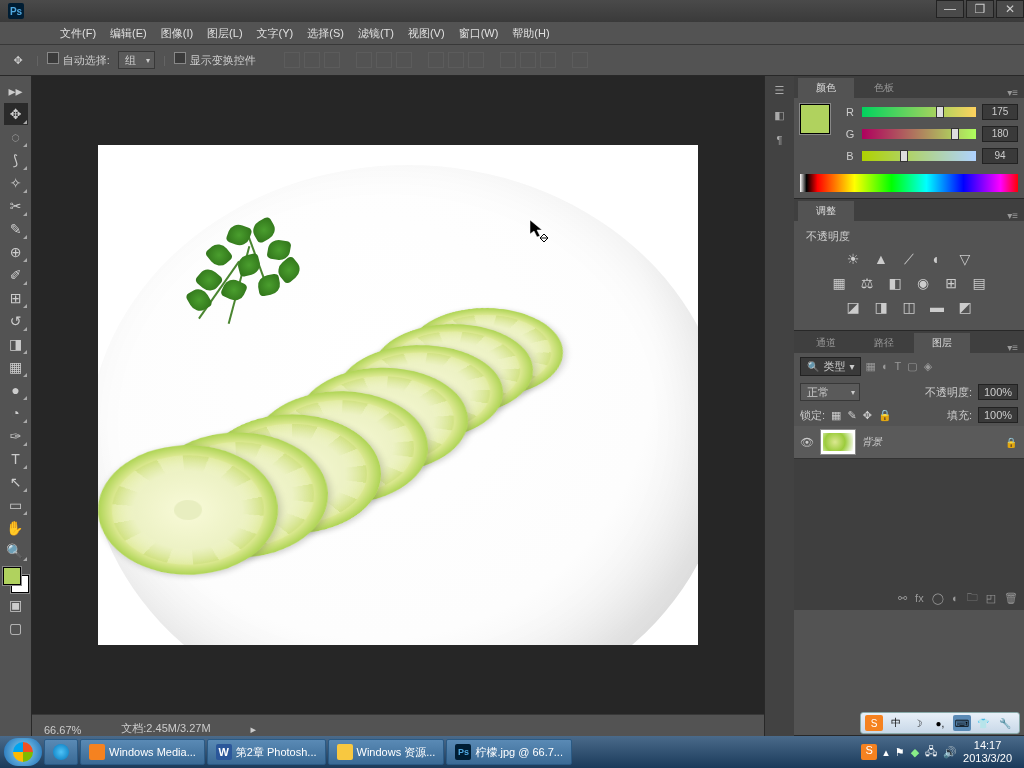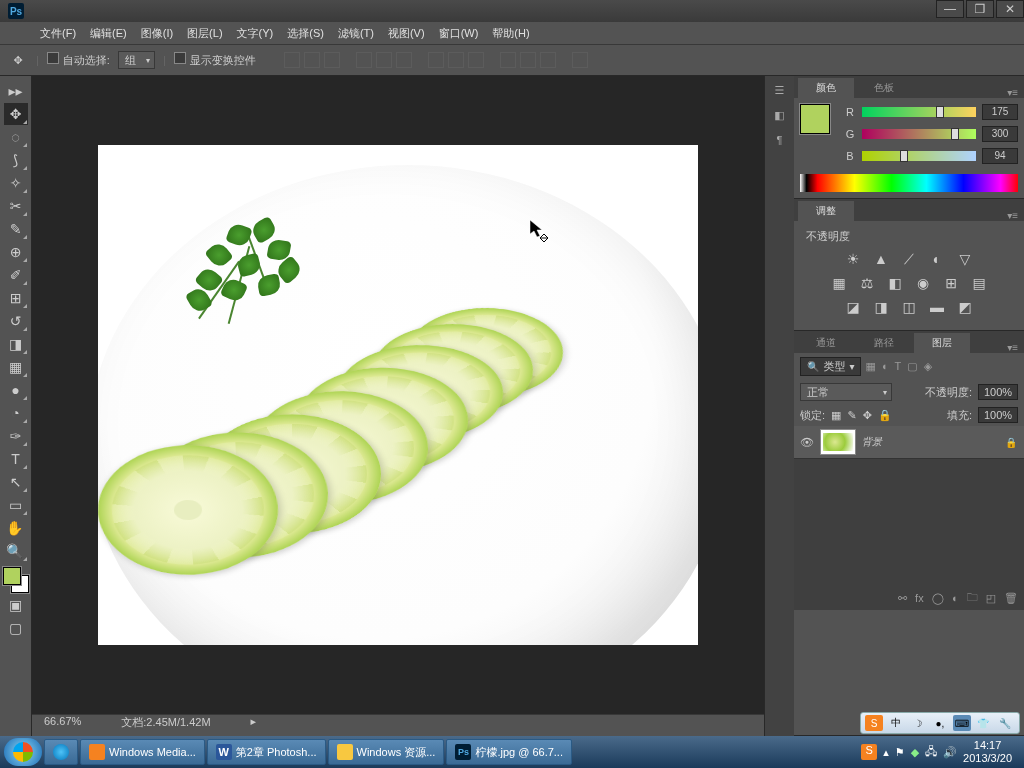--- a/index.html
+++ b/index.html
@@ -1,21 +1,21 @@
 <!DOCTYPE html>
 <html><head>
 <meta charset="utf-8">
 <style>
 *{margin:0;padding:0;box-sizing:border-box;font-family:"Microsoft YaHei",Arial,sans-serif;font-size:11px;user-select:none}
 body{background:#2a2a2a;width:1024px;height:768px;overflow:hidden;position:relative}
 .titlebar{height:22px;background:linear-gradient(#4a4a4a,#3a3a3a);display:flex;align-items:center;padding-left:8px}
 .ps-logo{width:16px;height:16px;background:#001d33;color:#4fa8e0;display:flex;align-items:center;justify-content:center;font-weight:bold;font-size:10px;border-radius:2px}
 .win-controls{position:absolute;right:0;top:0;display:flex}
 .win-btn{width:28px;height:18px;background:#4a4a4a;color:#ccc;display:flex;align-items:center;justify-content:center;margin-left:2px;font-size:12px;border:1px solid #222}
-.menubar{height:22px;background:#535353;display:flex;align-items:center;padding-left:34px;color:#e0e0e0;gap:2px}
+.menubar{height:22px;background:#535353;display:flex;align-items:center;padding-left:54px;color:#e0e0e0;gap:2px}
 .menu-item{padding:2px 6px}
 .optbar{height:32px;background:#535353;border-top:1px solid #383838;border-bottom:1px solid #282828;display:flex;align-items:center;padding-left:8px;color:#ccc;gap:8px}
 .opt-icon{width:20px;height:20px;display:flex;align-items:center;justify-content:center}
 .checkbox{width:12px;height:12px;border:1px solid #888;background:#3a3a3a;display:inline-block;margin-right:4px}
 .dropdown{background:#5a5a5a;border:1px solid #383838;padding:1px 18px 1px 6px;position:relative;height:18px;display:flex;align-items:center}
 .dropdown::after{content:"▾";position:absolute;right:4px;font-size:8px}
 .align-icons{display:flex;gap:4px;margin-left:20px;opacity:0.5}
 .align-icon{width:16px;height:16px;border:1px solid #666}
 .workspace{display:flex;height:660px}
 .toolbox{width:32px;background:#535353;border-right:1px solid #282828;display:flex;flex-direction:column;align-items:center;padding-top:4px;gap:1px}
@@ -33,21 +33,21 @@
 .canvas{width:600px;height:500px;background:#fff;position:relative;overflow:hidden}
 .plate{position:absolute;width:640px;height:560px;border-radius:50%;background:radial-gradient(circle at 45% 35%,#ffffff 0%,#fdfdfd 55%,#f2f2f2 70%,#e8e8e8 80%);left:-10px;top:20px;box-shadow:inset -20px -20px 60px rgba(0,0,0,0.08)}
 .lime{position:absolute;width:130px;height:130px;border-radius:50%;background:radial-gradient(circle at 50% 50%,#f5f8d8 0%,#eef3c0 40%,#dbe890 60%,#9ccc3c 75%,#6fa521 85%,#5a8a18 95%);box-shadow:2px 2px 8px rgba(0,0,0,0.2);transform:rotateX(50deg)}
 .lime::before{content:"";position:absolute;inset:8%;border-radius:50%;background:radial-gradient(circle,#f8fad8 0%,#edf2c5 50%,transparent 70%),repeating-conic-gradient(from 0deg,rgba(200,220,120,0.5) 0deg 20deg,rgba(240,245,200,0.3) 20deg 40deg)}
 .lime::after{content:"";position:absolute;inset:42%;border-radius:50%;background:#e8eec0}
 .herb{position:absolute;width:150px;height:120px;left:70px;top:70px}
 .leaf{position:absolute;width:22px;height:20px;background:radial-gradient(circle,#4a9e2e,#2e7018);border-radius:50% 20% 50% 20%;transform:rotate(var(--r))}
 .stem{position:absolute;width:2px;background:#4a8530}
 .cursor{position:absolute;left:498px;top:144px;z-index:10;color:#000}
 .cursor svg{display:block}
-.statusbar{height:22px;background:#535353;border-top:1px solid #383838;display:flex;align-items:flex-start;color:#ccc;padding-left:12px;font-size:10px;gap:40px}
+.statusbar{height:22px;background:#535353;border-top:1px solid #383838;display:flex;align-items:flex-end;color:#ccc;padding-left:12px;font-size:10px;gap:40px}
 .mini-right{width:30px;background:#424242;border-left:1px solid #282828;display:flex;flex-direction:column;align-items:center;padding-top:8px;gap:12px;color:#aaa}
 .panels{width:230px;background:#535353;display:flex;flex-direction:column}
 .panel{background:#535353;border-bottom:1px solid #282828;color:#ccc}
 .panel-tabs{height:22px;background:#3f3f3f;display:flex;align-items:flex-end;padding-left:4px;gap:2px}
 .ptab{padding:3px 18px;background:#3f3f3f;font-size:10px;color:#999}
 .ptab.active{background:#535353;color:#ddd}
 .panel-body{padding:6px}
 .color-panel .swatch{width:30px;height:30px;background:#b0d25e;border:1px solid #000;float:left;margin-right:10px;outline:1px solid #888}
 .slider-row{display:flex;align-items:center;margin-bottom:6px;gap:6px}
 .slider-label{width:12px;text-align:center}
@@ -199,21 +199,21 @@
         <svg width="20" height="24">
             <path d="M0 0 L0 14 L4 11 L7 17 L10 16 L7 10 L12 10 Z" fill="#000" stroke="#fff" stroke-width="0.5"></path>
             <g transform="translate(10,14)">
               <path d="M4 0 L8 4 L4 8 M0 4 L8 4 M4 0 L0 4 L4 8" stroke="#000" fill="none" stroke-width="1"></path>
             </g>
           </svg>
       </div>
     </div>
     <div class="statusbar">
       <span>66.67%</span>
-      <span>文档:2.45M/1.42M</span>
+      <span>文档:2.45M/3.27M</span>
       <span>▸</span>
     </div>
   </div>
 
   <div class="mini-right">
     <div>☰</div>
     <div>◧</div>
     <div>¶</div>
   </div>
 
@@ -234,21 +234,21 @@
                 <div class="slider-thumb" style="left:68%"></div>
               </div>
             <div class="slider-val">175</div>
           </div>
           <div class="slider-row">
             <span class="slider-label">G</span>
             <div class="slider-track">
                 <div class="grad" style="background:linear-gradient(90deg,#af005e,#afff5e)"></div>
                 <div class="slider-thumb" style="left:82%"></div>
               </div>
-            <div class="slider-val">300</div>
+            <div class="slider-val">180</div>
           </div>
           <div class="slider-row">
             <span class="slider-label">B</span>
             <div class="slider-track">
                 <div class="grad" style="background:linear-gradient(90deg,#afd200,#afd2ff)"></div>
                 <div class="slider-thumb" style="left:37%"></div>
               </div>
             <div class="slider-val">94</div>
           </div>
         </div>
@@ -300,21 +300,21 @@
         <div class="filter-box">🔍 <span>类型</span> ▾</div>
         <div class="layers-filter-icons">
           <span>▦</span>
           <span>◐</span>
           <span>T</span>
           <span>▢</span>
           <span>◈</span>
         </div>
       </div>
       <div class="layer-row2">
-        <div class="dropdown" style="width:92px">正常</div>
+        <div class="dropdown" style="width:60px">正常</div>
         <span style="margin-left:auto">不透明度:</span>
         <div class="input-num">100%</div>
       </div>
       <div class="layer-row2">
         <span>锁定:</span>
         <span>▦</span>
         <span>✎</span>
         <span>✥</span>
         <span>🔒</span>
         <span style="margin-left:auto">填充:</span>

